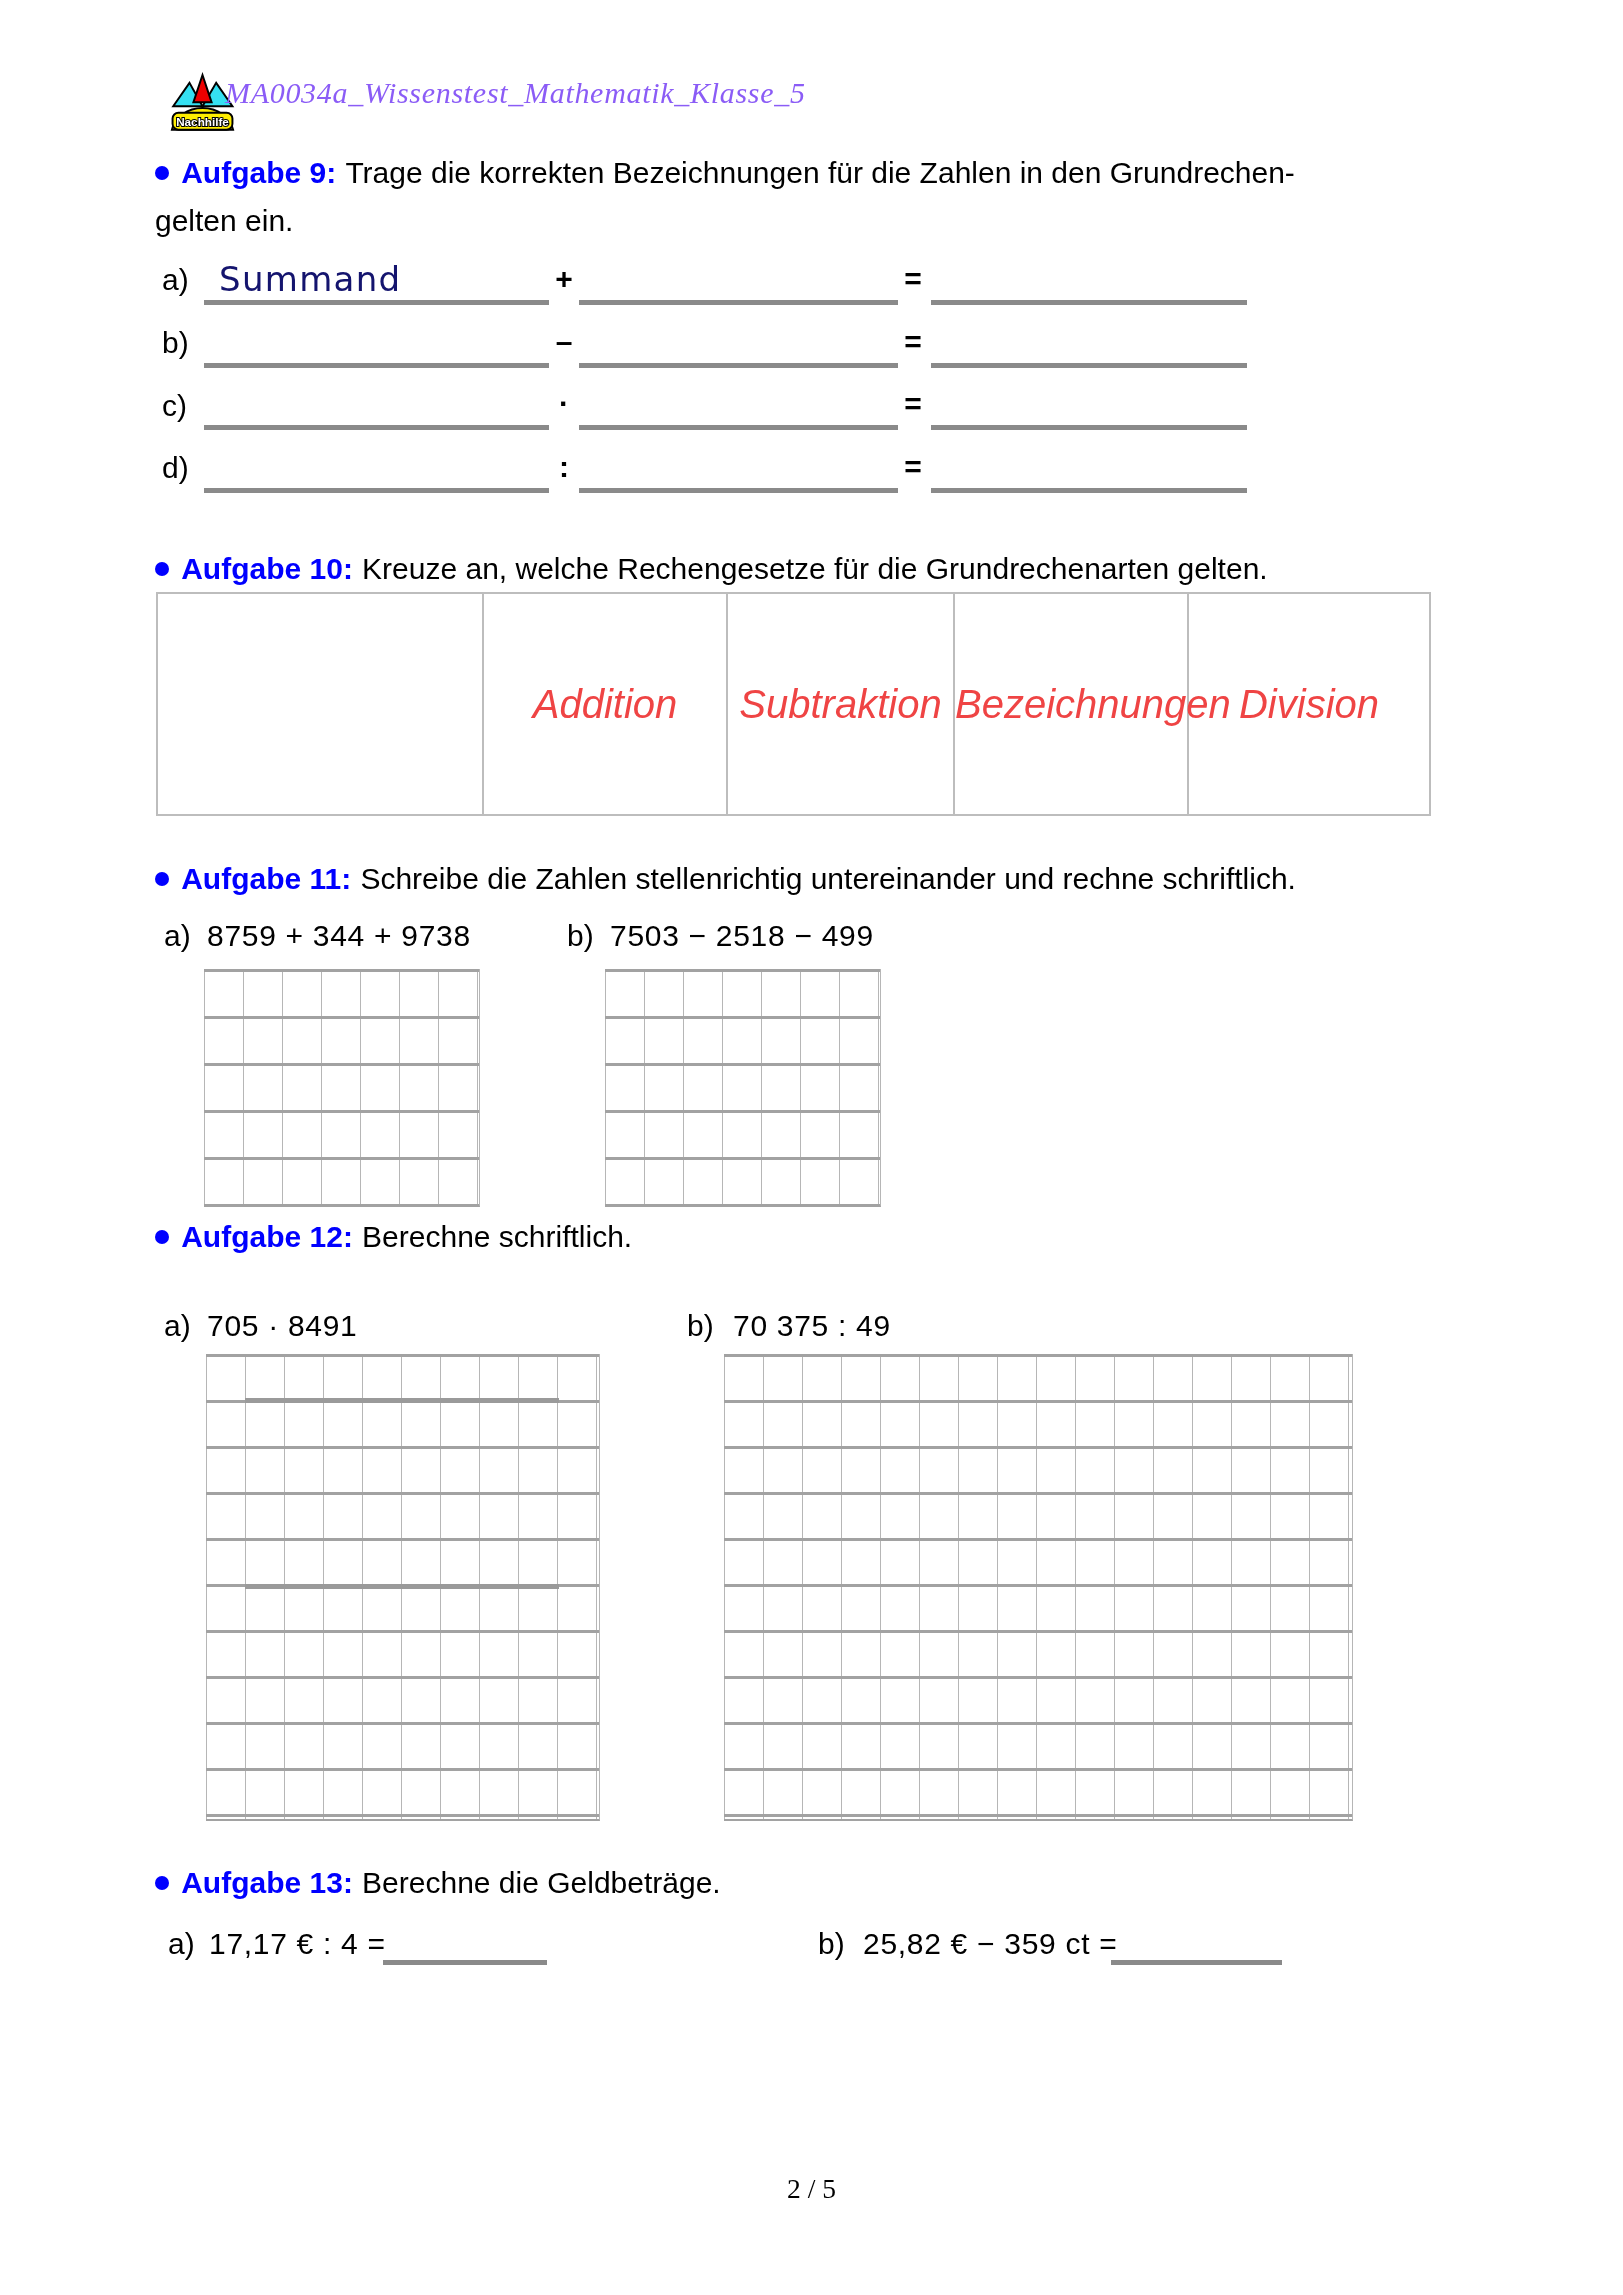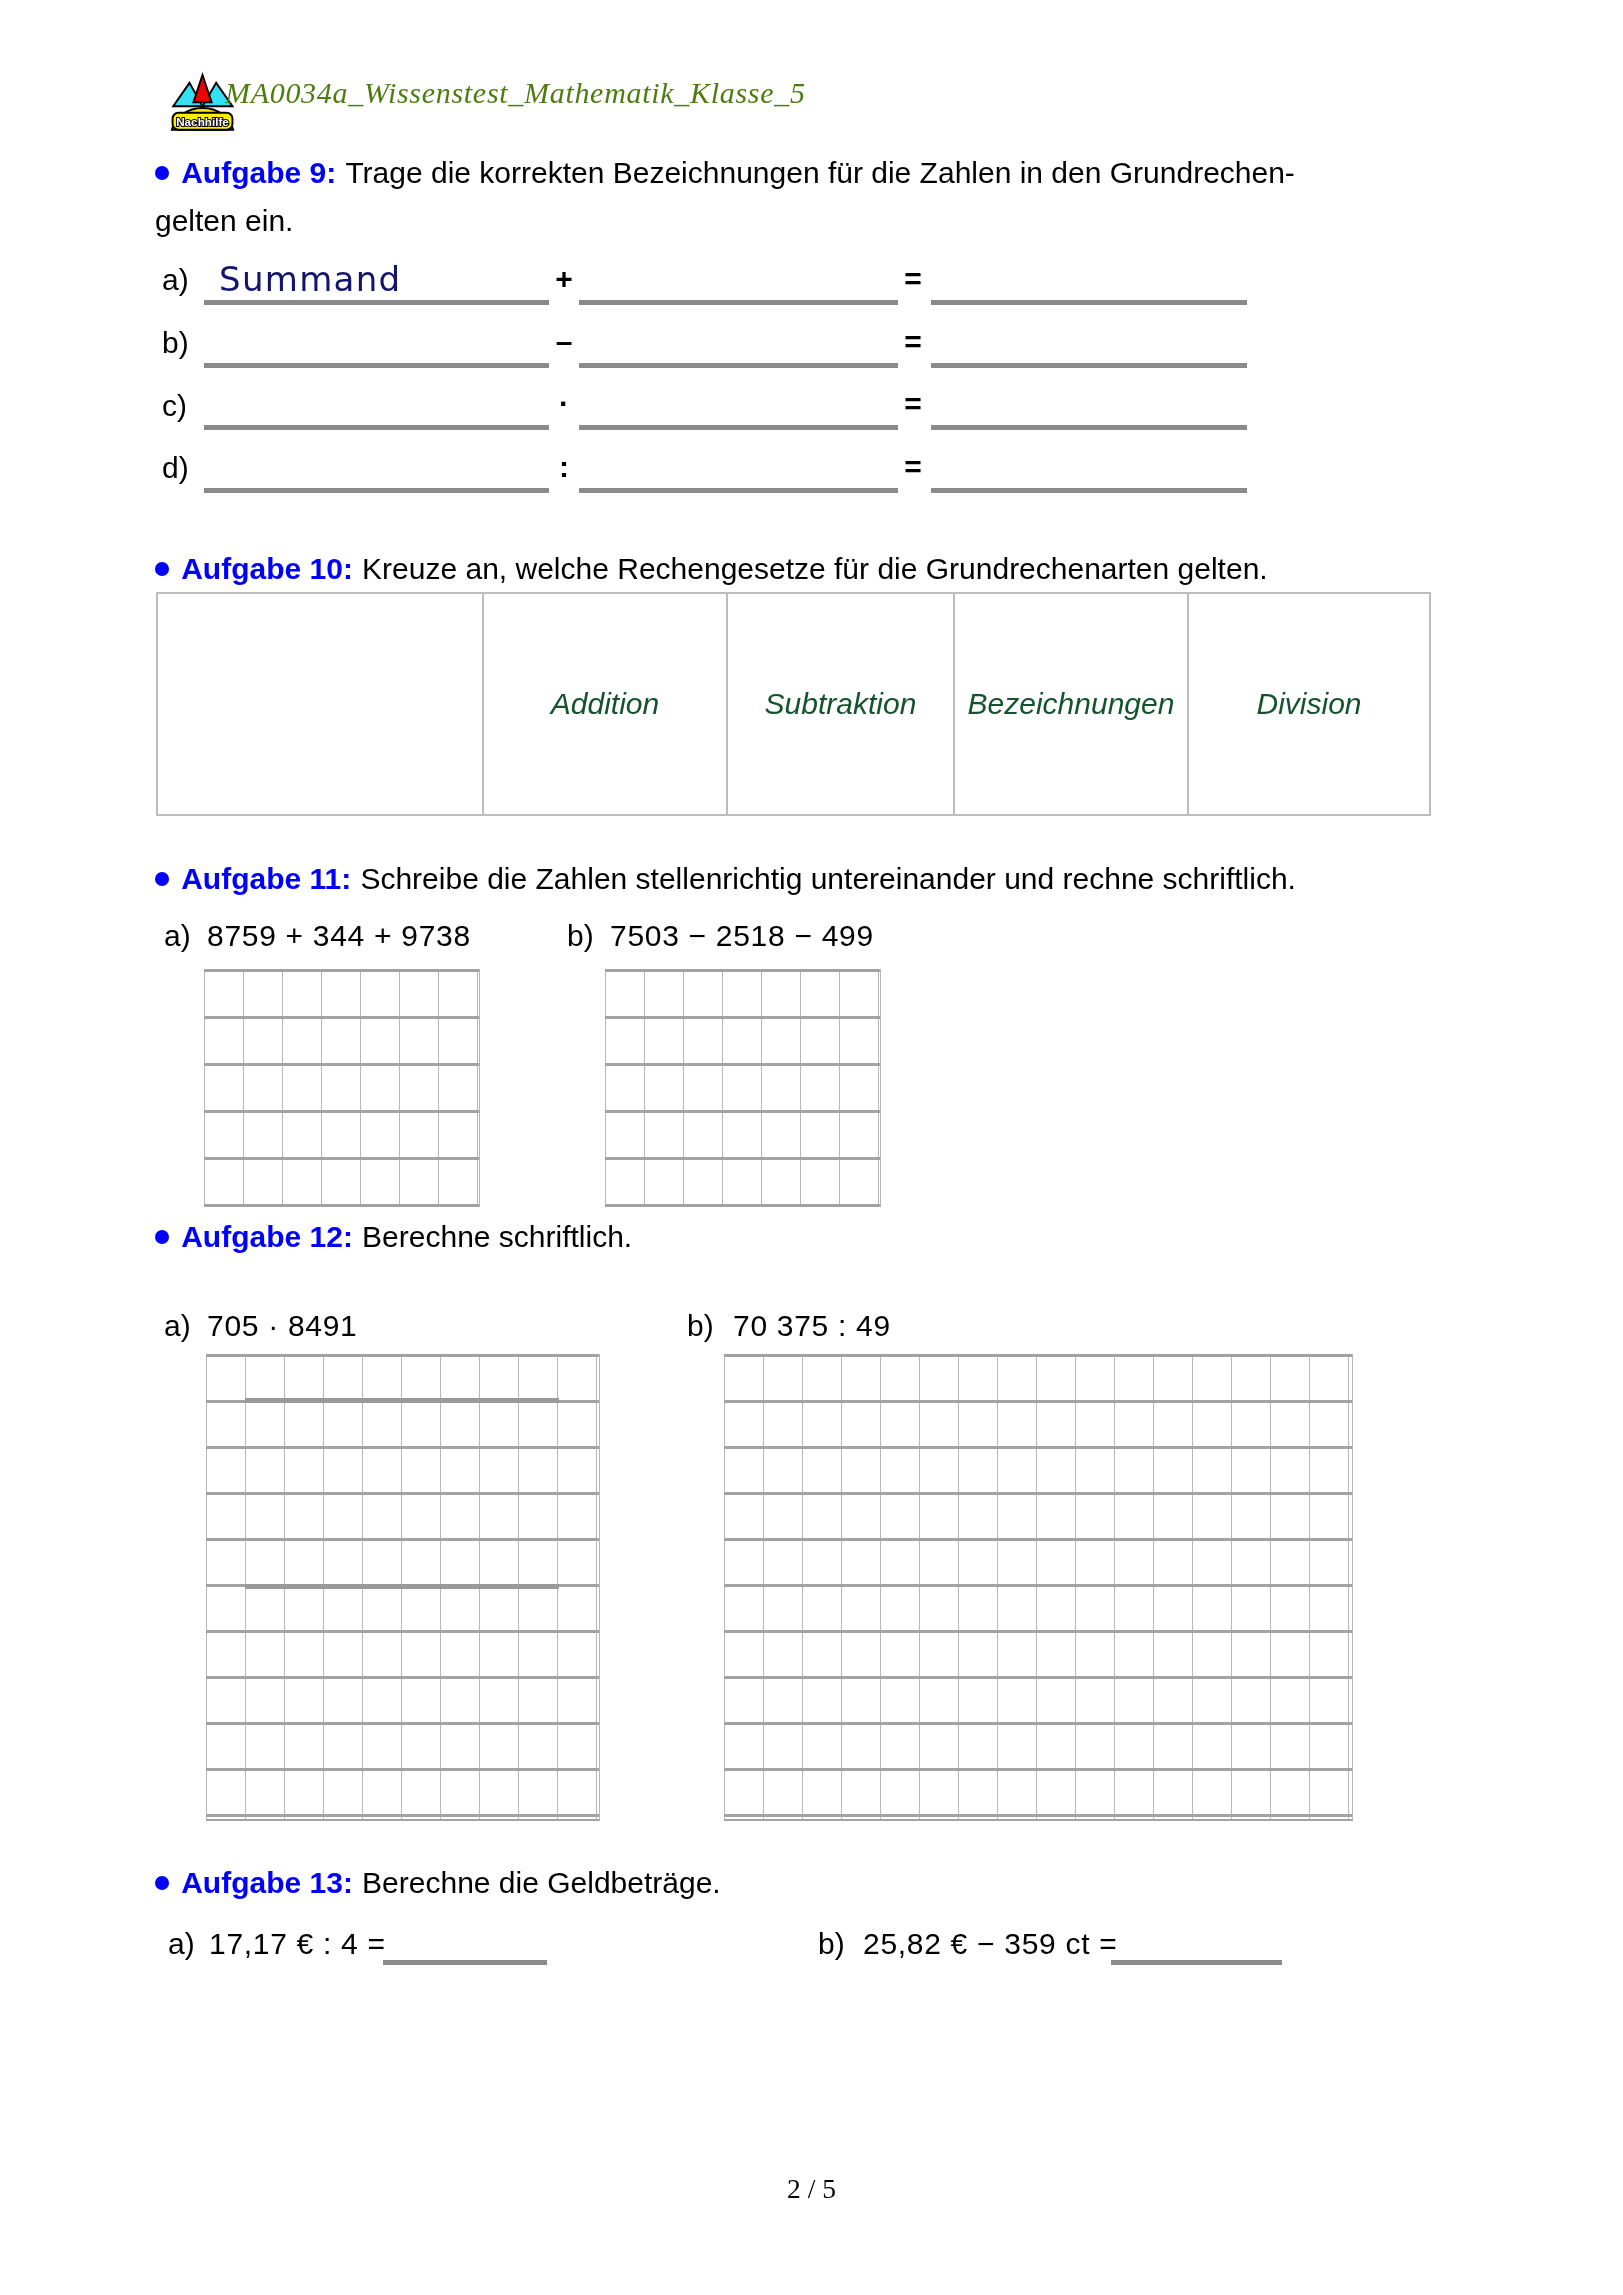--- a/index.html
+++ b/index.html
@@ -1,37 +1,37 @@
 <!DOCTYPE html>
 <html style="font-size:10.5px"><head>
 <meta charset="utf-8">
 <style>
   html,body{margin:0;padding:0;background:#ffffff;}
   body{width:1623px;height:2295px;position:relative;font-family:"Liberation Sans",sans-serif;color:#000;}
   .abs{position:absolute;}
 
   
-  .doc-title{font-family:"Liberation Serif",serif;font-style:italic;font-size:30px;color:#4d7c0f;letter-spacing:0.7px;}
+  .doc-title{font-family:"Liberation Serif",serif;font-style:italic;font-size:30px;color:#8b5cf6;letter-spacing:0.7px;}
 
   
   .heading{font-size:30px;line-height:38px;white-space:nowrap;}
   .bullet{display:inline-block;width:14.4px;height:14.4px;border-radius:50%;background:#0000ff;margin-right:11.8px;vertical-align:2.6px;}
   .h-title{color:#0000ff;font-weight:bold;margin-right:9.2px;}
   .h-text{color:#000;}
 
   
   .row-label{font-size:30px;}
   .uline{height:5.2px;background:#8a8a8a;}
   .op{font-size:30px;font-weight:bold;text-align:center;width:30px;}
   .hand{font-size:34px;color:#14146e;font-weight:500;letter-spacing:1.3px;font-family:"DejaVu Sans",sans-serif;}
 
   
   table.law{border-collapse:collapse;table-layout:fixed;}
   table.law td,table.law th{border:2px solid #bdbdbd;padding:0;}
-  th.colhead{font-size:30px;font-weight:normal;font-style:italic;color:#14532d;text-align:center;}
+  th.colhead{font-size:40px;font-weight:normal;font-style:italic;color:#ef4444;text-align:center;}
   td.rowlab{font-size:30px;padding-left:14.4px;text-align:left;}
   td.cbcell{text-align:center;vertical-align:middle;}
   .cb{display:inline-block;width:38px;height:43px;border:2.6px solid #7a7a7a;background:#fff;}
 
   
   .expr-label{font-size:30px;}
   .expr{font-size:30px;letter-spacing:0.7px;}
 
   
   .grid{position:absolute;border-right:1.3px solid #b6b6b6;border-bottom:2.6px solid #a2a2a2;}

